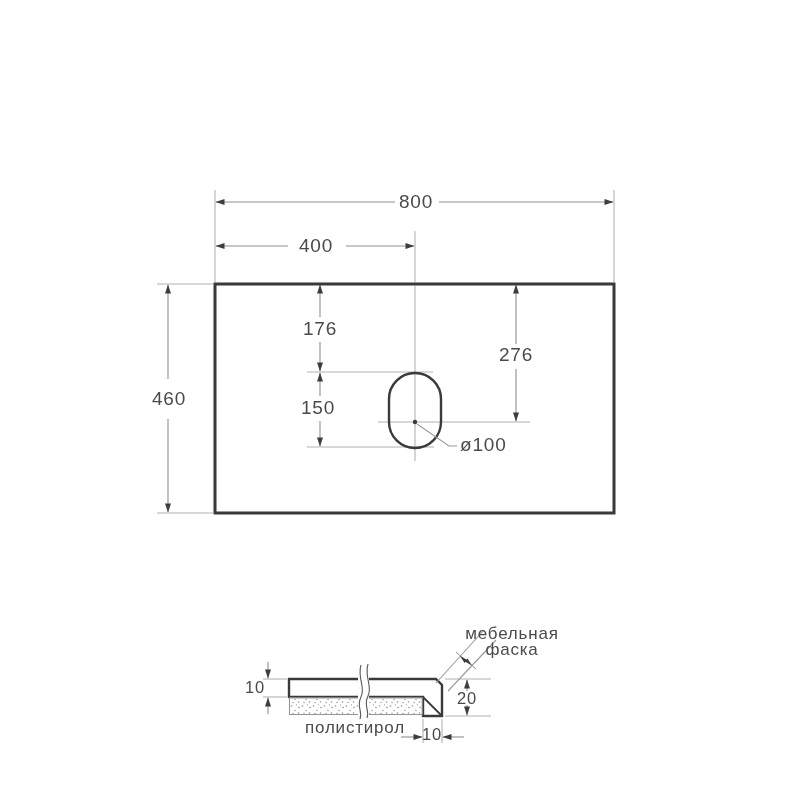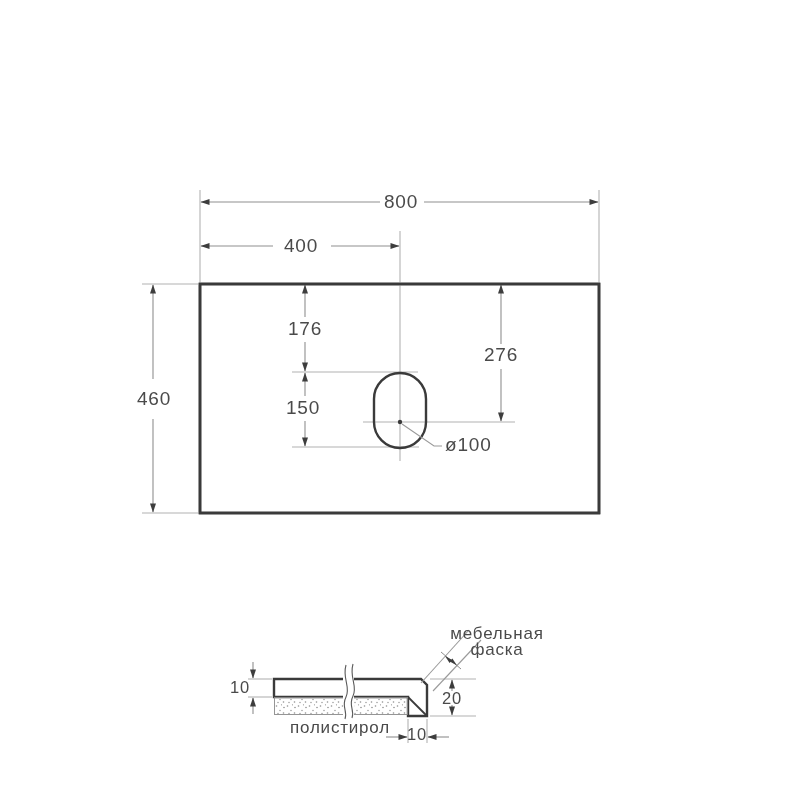--- a/index.html
+++ b/index.html
@@ -1,18 +1,18 @@
 <!DOCTYPE html>
 <html><head>
 <meta charset="utf-8">
 <style>
   html,body{margin:0;padding:0;background:#ffffff;}
   body{width:800px;height:800px;position:relative;overflow:hidden;
        font-family:"Liberation Sans",sans-serif;}
-  .stage{position:absolute;inset:0;}
+  .stage{position:absolute;inset:0;margin-left:15px;}
   svg{display:block;}
   text{fill:#4a4a4a;letter-spacing:0.8px;}
   .dim-txt{font-size:19px;}
   .dim-txt-sm{font-size:16.5px;}
   .label-txt{font-size:17px;}
   .outline{stroke:#3a3a3a;fill:none;}
   .thin{stroke:#b2b2b2;stroke-width:1.1;fill:none;}
   .dline{stroke:#8f8f8f;stroke-width:1.1;fill:none;}
   .leader{stroke:#9a9a9a;stroke-width:1.1;fill:none;}
 </style>

